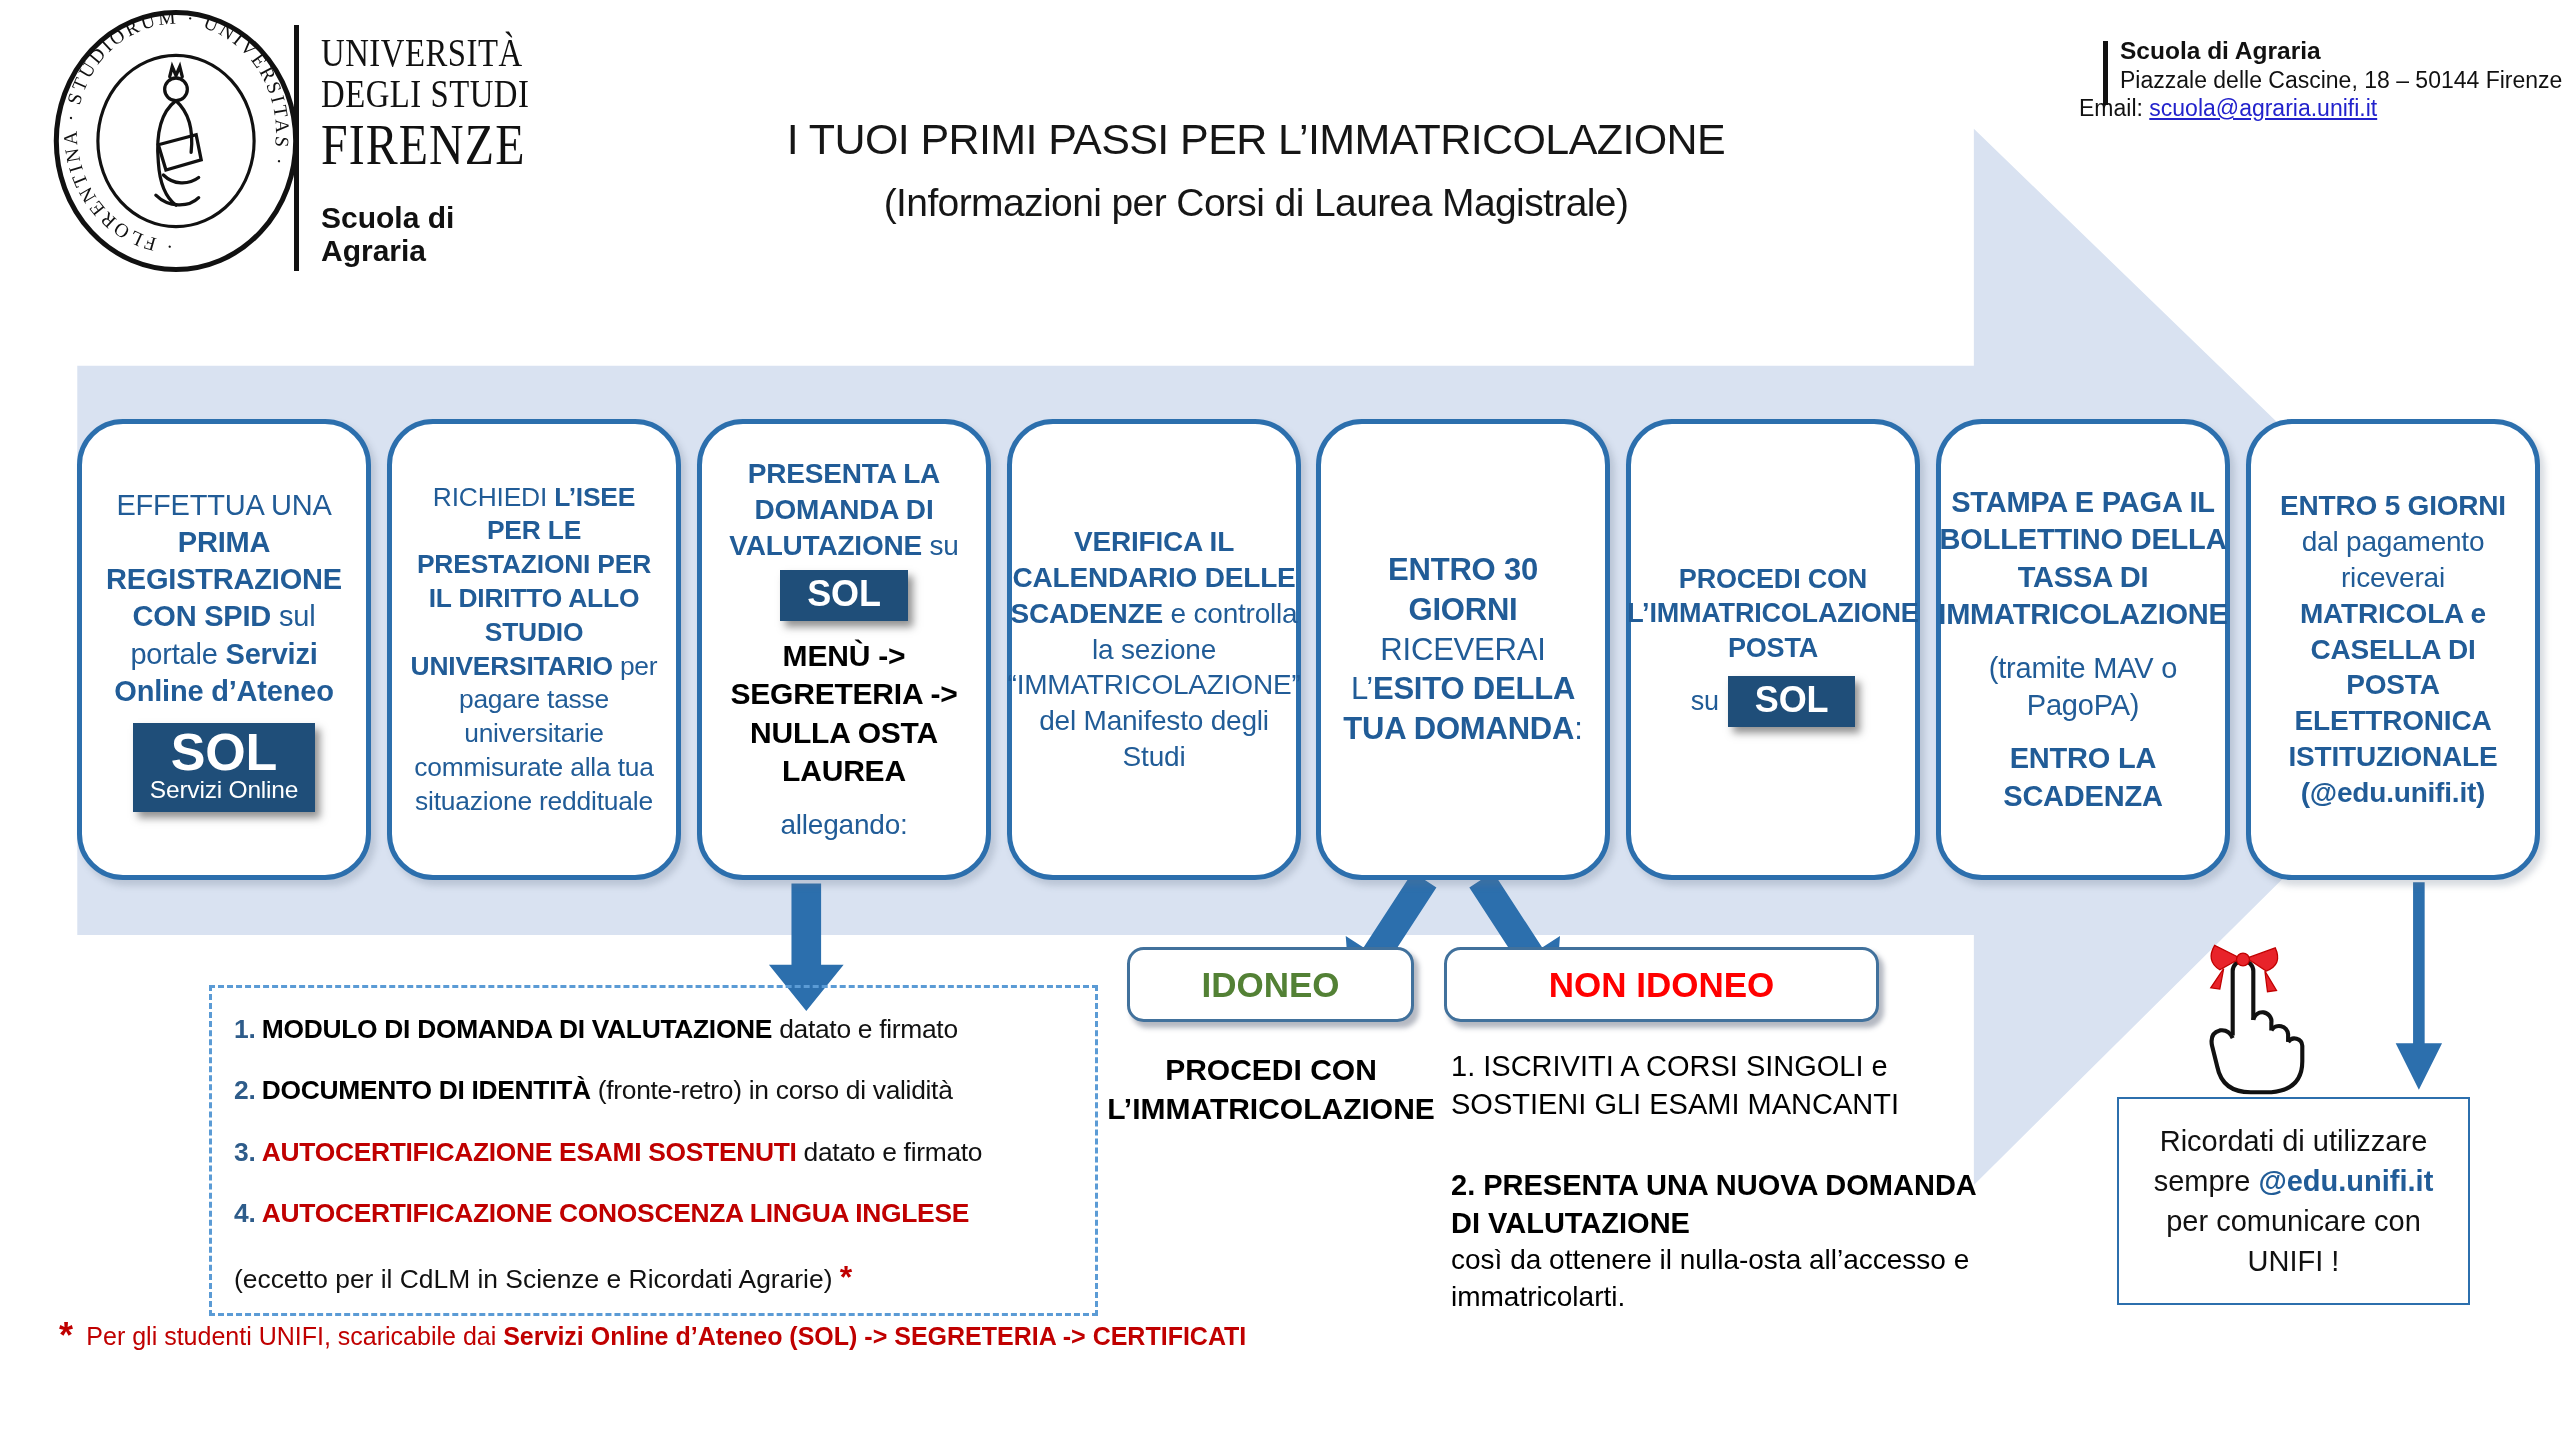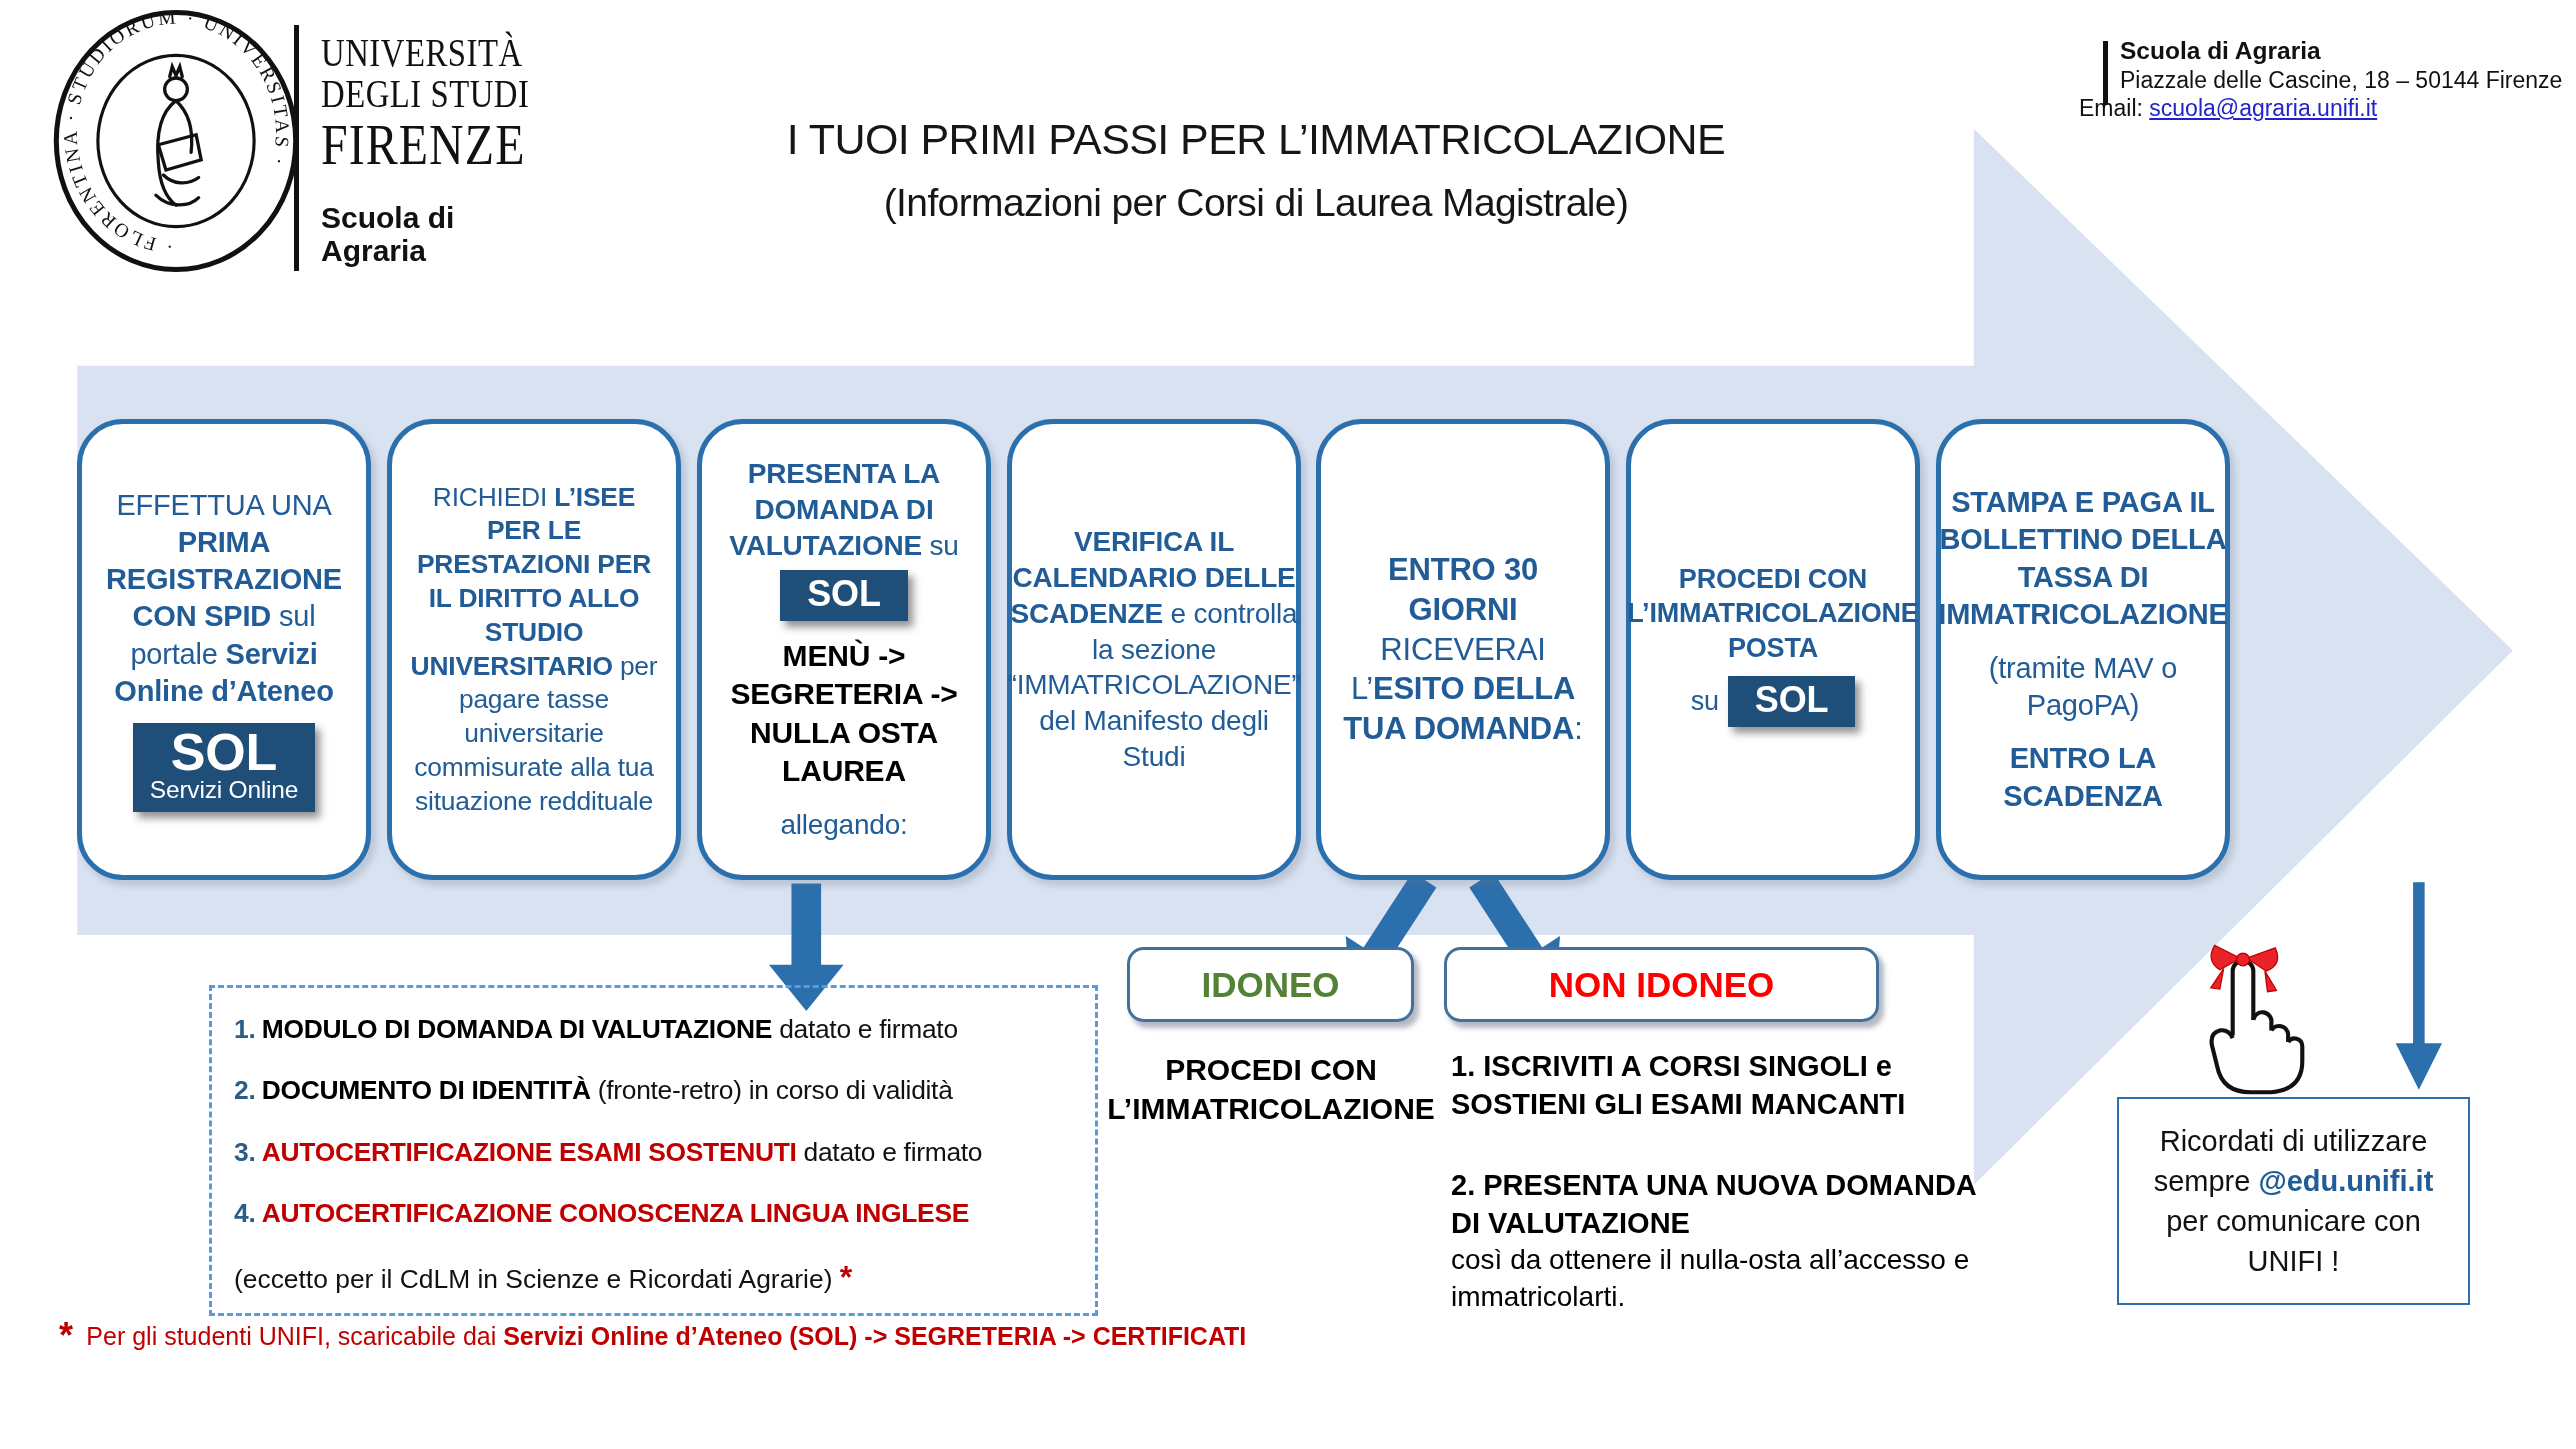--- a/index.html
+++ b/index.html
@@ -63,21 +63,21 @@
   .footnote b{font-weight:bold;}
   
   .outcome{position:absolute;top:947px;height:75px;background:#fff;border:3.2px solid #41719C;
            border-radius:16.7px;display:flex;align-items:center;justify-content:center;
            font-weight:bold;font-size:35px;z-index:2;box-sizing:border-box;
            box-shadow:4.5px 5.8px 5.8px rgba(90,100,120,.45);}
   .idoneo{left:1127px;width:287px;color:#538135;}
   .nonidoneo{left:1444px;width:435px;color:#FF0000;}
   .proceed{position:absolute;left:1081px;top:1050px;width:380px;text-align:center;
            font-weight:bold;font-size:30px;color:#000;line-height:1.3;z-index:2;}
-  .ni-block1{position:absolute;left:1451px;top:1048px;width:541px;font-weight:bold;font-size:29px;
+  .ni-block1{position:absolute;left:1451px;top:1048px;width:541px;font-weight:normal;font-size:29px;
              color:#000;line-height:1.3;z-index:2;text-align:left;}
   .ni-block2{position:absolute;left:1451px;top:1167px;width:541px;font-size:28px;color:#000;
              line-height:1.3;z-index:2;text-align:left;}
   .ni-block2 b{font-size:29px;}
   
   .hand{position:absolute;left:2172px;top:935px;width:142px;height:165px;z-index:2;}
   .remindbox{position:absolute;left:2117px;top:1097px;width:353px;height:208px;box-sizing:border-box;
              border:2.6px solid #2C6FAD;background:#fff;z-index:2;display:flex;align-items:center;
              justify-content:center;text-align:center;font-size:29px;line-height:1.38;color:#111;
              padding:6.4px 16.7px;}
@@ -176,20 +176,23 @@
       <span class="sol-small">SOL</span>
     </div>
   </div>
 
   <div class="card c7">
     <div><b>STAMPA E PAGA IL BOLLETTINO DELLA TASSA DI IMMATRICOLAZIONE</b></div>
     <div class="gap-top">(tramite MAV o PagoPA)</div>
     <div class="gap-top"><b>ENTRO LA SCADENZA</b></div>
   </div>
 
+  <div class="card c8">
+    <div><b>ENTRO 5 GIORNI</b><span> dal pagamento riceverai </span><b>MATRICOLA e CASELLA DI POSTA ELETTRONICA ISTITUZIONALE (@edu.unifi.it)</b></div>
+  </div>
 
   <div class="attach">
     <div class="att-item"><span class="att-num">1.</span><span class="att-b">MODULO DI DOMANDA DI VALUTAZIONE</span><span> datato e firmato</span></div>
     <div class="att-item"><span class="att-num">2.</span><span class="att-b">DOCUMENTO DI IDENTITÀ</span><span> (fronte-retro) in corso di validità</span></div>
     <div class="att-item"><span class="att-num">3.</span><span class="att-red">AUTOCERTIFICAZIONE ESAMI SOSTENUTI</span><span> datato e firmato</span></div>
     <div class="att-item"><span class="att-num">4.</span><span class="att-red">AUTOCERTIFICAZIONE CONOSCENZA LINGUA INGLESE</span><span></span></div>
     <div class="att-exc"><span>(eccetto per il CdLM in Scienze e Ricordati Agrarie) </span><span class="att-star">*</span></div>
   </div>
 
   <div class="footnote">

